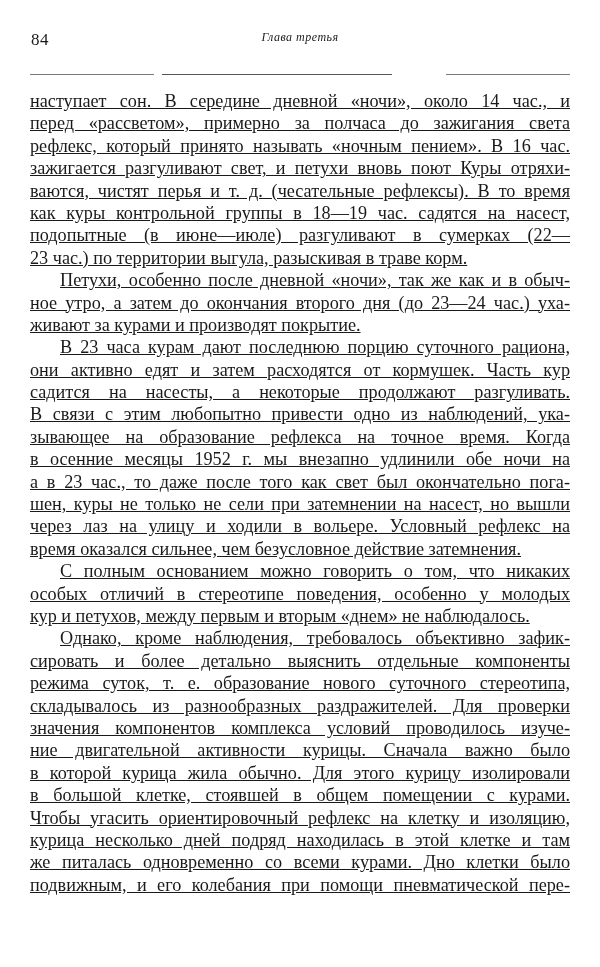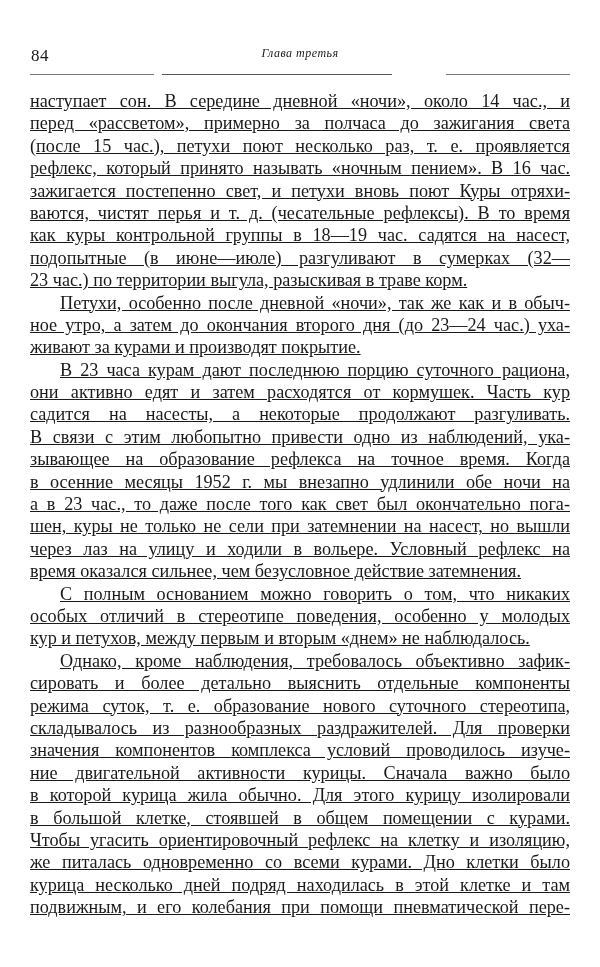--- a/index.html
+++ b/index.html
@@ -16,21 +16,21 @@
       color: #1a1a1a;
     }
     .page {
       position: absolute;
       left: 30px;
       top: 0;
       width: 540px;
     }
     .running-head {
       position: absolute;
-      top: 46px;
+      top: 30px;
       left: 0;
       width: 540px;
       height: 22px;
     }
     .page-number {
       position: absolute;
       left: 1px;
       top: 0;
       font-size: 17px;
       letter-spacing: 0.5px;
@@ -100,26 +100,25 @@
   <div class="running-head">
     <span class="page-number">84</span>
     <span class="chapter-title">Глава третья</span>
   </div>
   <div class="head-rule"></div>
 
   <div class="body-text" id="body-text">
       <div class="para">
         <span class="line"><span class="line-inner">наступает сон. В середине дневной «ночи», около 14 час., и</span></span>
         <span class="line"><span class="line-inner">перед «рассветом», примерно за полчаса до зажигания света</span></span>
-        <span class="line"><span class="line-inner">(после 15 час.), петухи поют несколько раз, т. е. проявляется</span></span>
         <span class="line"><span class="line-inner">рефлекс, который принято называть «ночным пением». В 16 час.</span></span>
-        <span class="line"><span class="line-inner">зажигается постепенно свет, и петухи вновь поют Куры отряхи-</span></span>
+        <span class="line"><span class="line-inner">зажигается разгуливают свет, и петухи вновь поют Куры отряхи-</span></span>
         <span class="line"><span class="line-inner">ваются, чистят перья и т. д. (чесательные рефлексы). В то время</span></span>
         <span class="line"><span class="line-inner">как куры контрольной группы в 18—19 час. садятся на насест,</span></span>
-        <span class="line"><span class="line-inner">подопытные (в июне—июле) разгуливают в сумерках (32—</span></span>
+        <span class="line"><span class="line-inner">подопытные (в июне—июле) разгуливают в сумерках (22—</span></span>
         <span class="line last"><span class="line-inner">23 час.) по территории выгула, разыскивая в траве корм.</span></span>
       </div>
       <div class="para">
         <span class="line indent"><span class="line-inner" style="width: 100%;">Петухи, особенно после дневной «ночи», так же как и в обыч-</span></span>
         <span class="line"><span class="line-inner">ное утро, а затем до окончания второго дня (до 23—24 час.) уха-</span></span>
         <span class="line last"><span class="line-inner">живают за курами и производят покрытие.</span></span>
       </div>
       <div class="para">
         <span class="line indent"><span class="line-inner" style="width: 100%;">В 23 часа курам дают последнюю порцию суточного рациона,</span></span>
         <span class="line"><span class="line-inner">они активно едят и затем расходятся от кормушек. Часть кур</span></span>
@@ -140,18 +139,18 @@
       <div class="para">
         <span class="line indent"><span class="line-inner" style="width: 100%;">Однако, кроме наблюдения, требовалось объективно зафик-</span></span>
         <span class="line"><span class="line-inner">сировать и более детально выяснить отдельные компоненты</span></span>
         <span class="line"><span class="line-inner">режима суток, т. е. образование нового суточного стереотипа,</span></span>
         <span class="line"><span class="line-inner">складывалось из разнообразных раздражителей. Для проверки</span></span>
         <span class="line"><span class="line-inner">значения компонентов комплекса условий проводилось изуче-</span></span>
         <span class="line"><span class="line-inner">ние двигательной активности курицы. Сначала важно было</span></span>
         <span class="line"><span class="line-inner">в которой курица жила обычно. Для этого курицу изолировали</span></span>
         <span class="line"><span class="line-inner">в большой клетке, стоявшей в общем помещении с курами.</span></span>
         <span class="line"><span class="line-inner">Чтобы угасить ориентировочный рефлекс на клетку и изоляцию,</span></span>
+        <span class="line"><span class="line-inner">курица несколько дней подряд находилась в этой клетке и там</span></span>
         <span class="line"><span class="line-inner">же питалась одновременно со всеми курами. Дно клетки было</span></span>
-        <span class="line"><span class="line-inner">курица несколько дней подряд находилась в этой клетке и там</span></span>
         <span class="line"><span class="line-inner">подвижным, и его колебания при помощи пневматической пере-</span></span>
       </div>
     </div>
 </div>
 
 </body></html>

